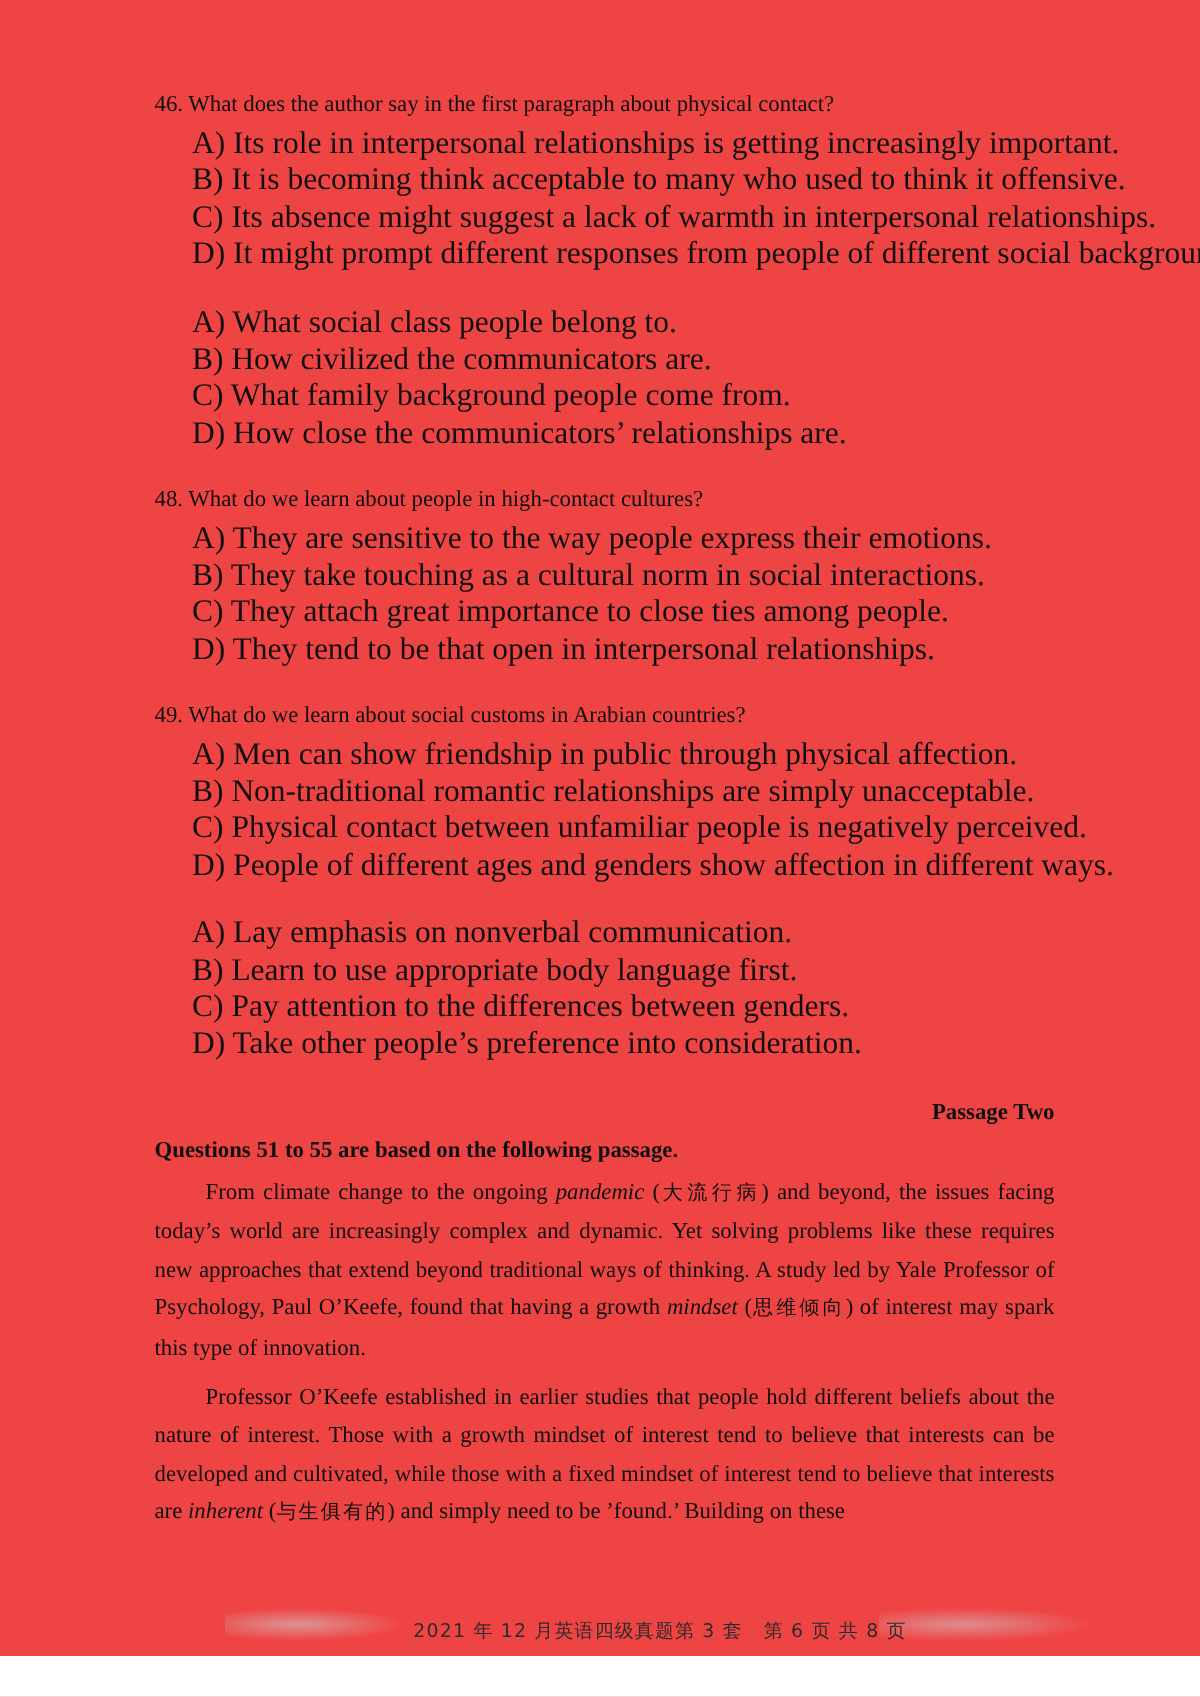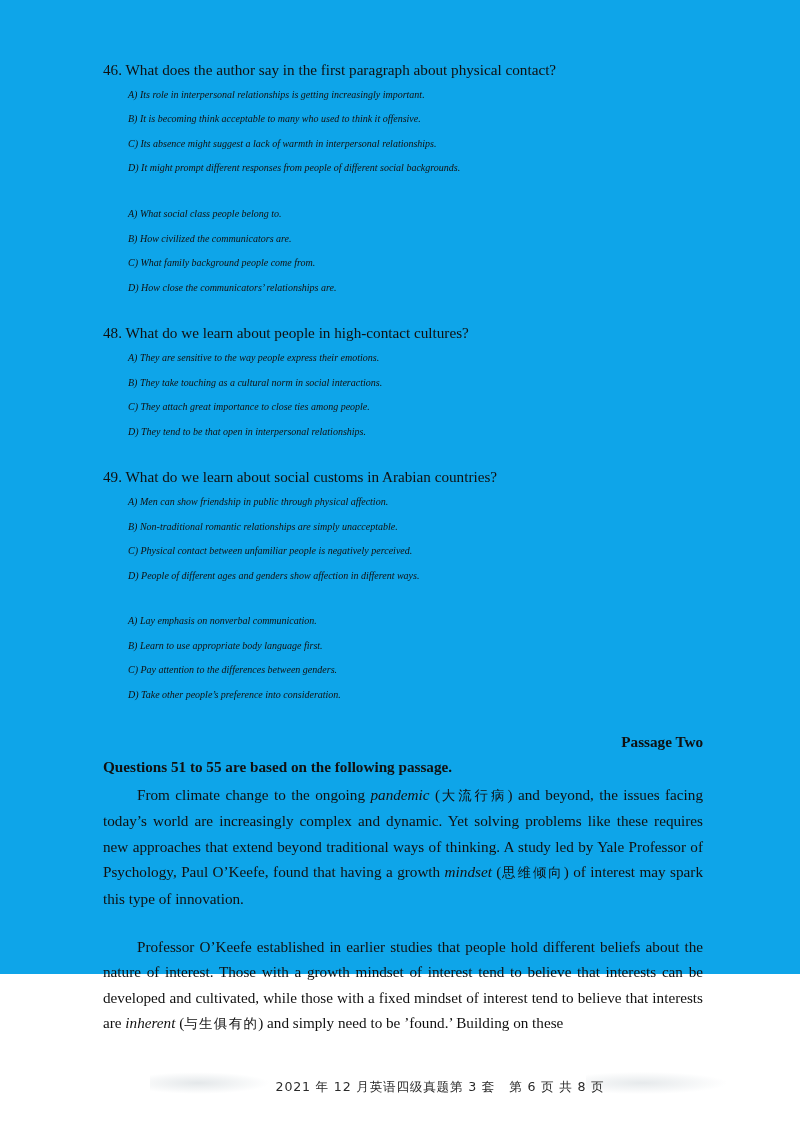--- a/index.html
+++ b/index.html
@@ -15,22 +15,22 @@
     overflow: hidden;
     font-family: "Liberation Serif", "DejaVu Serif", serif;
     color: #101010;
     -webkit-font-smoothing: none;
   }
 
   .page {
     position: absolute;
     left: 0; top: 0;
     width: 800px;
-    height: 974px;
-    background: #0ea5e9;
+    height: 1104px;
+    background: #ef4444;
     padding: 0;
     box-sizing: border-box;
   }
 
   
   .content {
     position: absolute;
     left: 103px;
     top: 58px;
     width: 600px;
@@ -40,25 +40,24 @@
   .question-block {
     margin-bottom: 21px;
   }
   .question-stem {
     font-size: 15.2px;
     line-height: 24.6px;
     letter-spacing: 0.0px;
     white-space: nowrap;
   }
   .option {
-    font-size: 10px;
+    font-size: 21px;
     line-height: 24.6px;
     padding-left: 25px;
     white-space: nowrap;
-    font-style: italic;
   }
 
   
   .passage-heading {
     font-size: 15.2px;
     line-height: 25px;
     font-weight: bold;
     margin-top: 2px;
     text-align: right;
   }
@@ -74,21 +73,21 @@
     font-size: 15.2px;
     line-height: 25.6px;
     text-align: justify;
     text-justify: inter-word;
     text-indent: 34px;
     width: 600px;
     margin: 0;
     hyphens: none;
   }
   .passage-para + .passage-para {
-    margin-top: 22px;
+    margin-top: 7px;
   }
   .passage-para i {
     font-style: italic;
   }
   .cn {
     font-family: "DejaVu Sans", "Liberation Sans", sans-serif;
     font-size: 13.4px;
     letter-spacing: 1.4px;
   }
 

